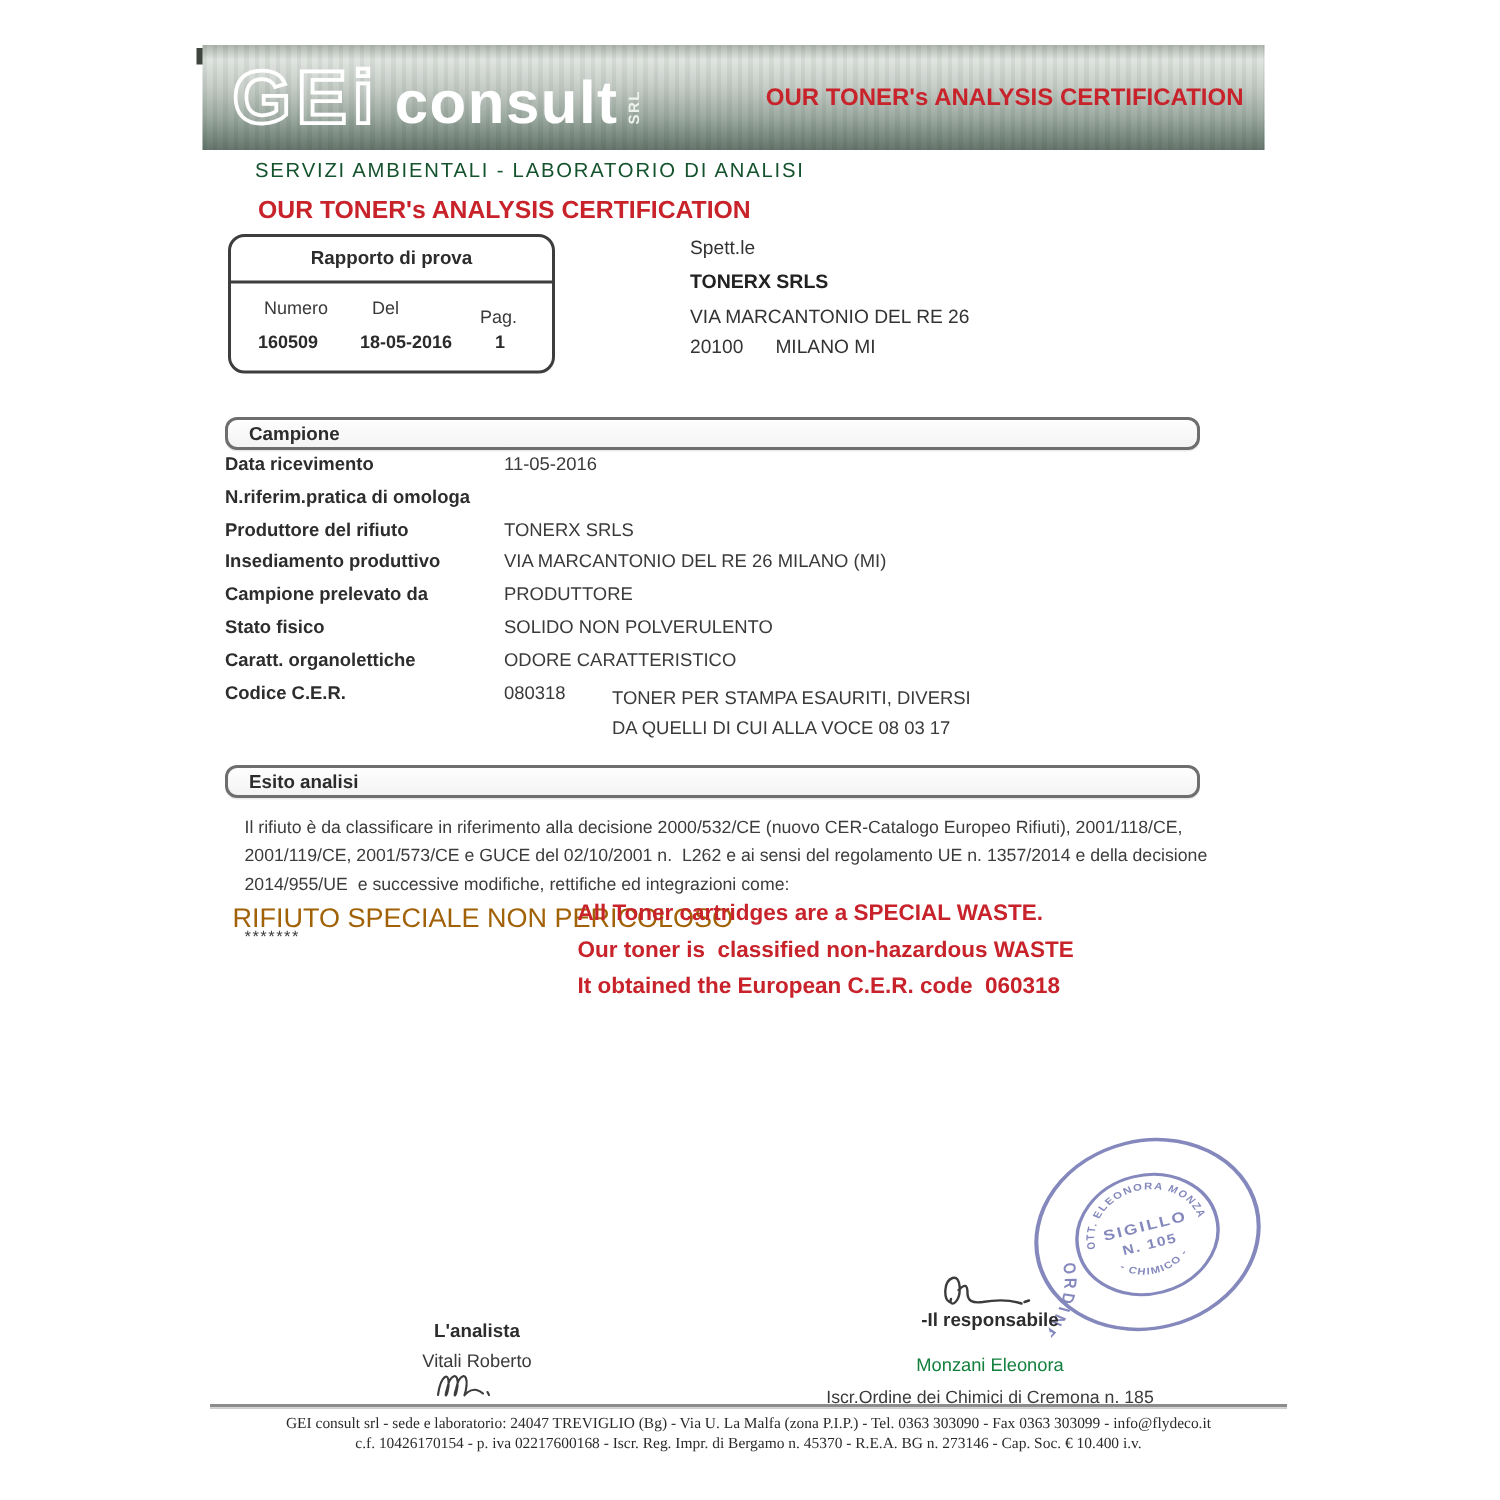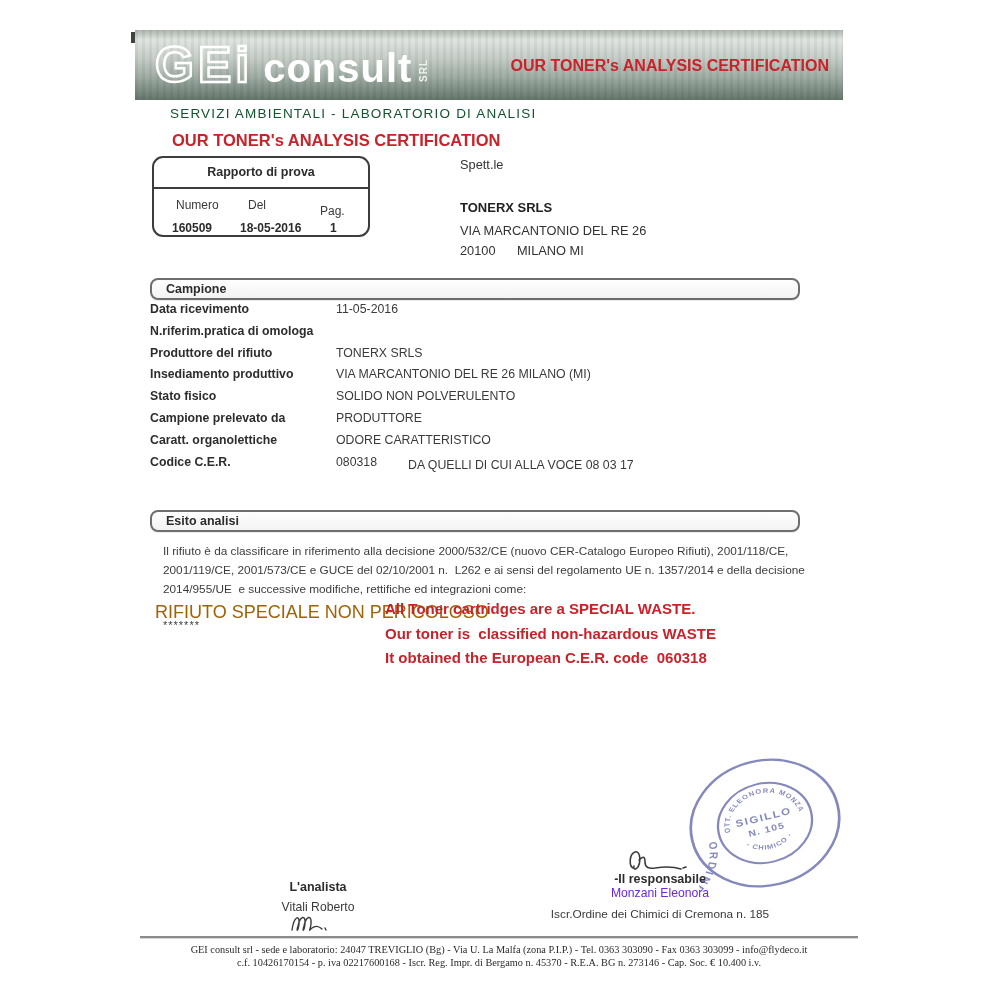--- a/index.html
+++ b/index.html
@@ -22,31 +22,31 @@
   }
   .logo-consult { font-size:40px; font-weight:bold; color:#ffffff; letter-spacing:1px; margin-left:10px; }
   .logo-srl { display:inline-block; transform:rotate(-90deg) translateX(8px); font-size:10px; color:#eef2ee; font-weight:bold; letter-spacing:1px; }
   .banner-red-title { position:absolute; right:14px; top:27px; font-size:16px; font-weight:bold; color:#c8232b; }
   .subtitle { position:absolute; left:170px; top:106px; font-size:13.5px; letter-spacing:1.2px; color:#14532d; }
 
   .red-heading { position:absolute; left:172px; top:131px; font-size:16.5px; font-weight:bold; color:#c8232b; }
 
   
   .report-box {
-    position:absolute; left:152px; top:156px; width:218px; height:81px;
+    position:absolute; left:152px; top:156px; width:218px; height:93px;
     border:2px solid #3d3d3d; border-radius:11px; background:#fff;
   }
   .rb-title { position:absolute; top:7px; width:100%; text-align:center; font-size:12.5px; font-weight:bold; color:#2c2c2c; }
   .rb-divider { position:absolute; top:29px; left:0; width:100%; border-top:2px solid #3d3d3d; }
   .rb-h { position:absolute; font-size:12px; color:#3a3a3a; }
   .rb-v { position:absolute; font-size:12px; font-weight:bold; color:#2b2b2b; }
 
   
   .recipient { position:absolute; left:460px; top:157px; font-size:12.8px; color:#333; }
-  .recipient .salut { margin-bottom:28px; }
+  .recipient .salut { margin-bottom:8px; }
   .recipient .name { font-weight:bold; font-size:13px; margin-bottom:8px; color:#222; }
   .recipient .addr { margin-bottom:5px; }
   .recipient .city { white-space:pre; }
 
   
   .section-bar {
     position:absolute; left:150px; width:650px; height:22px;
     border:2px solid #6e6e6e; border-radius:8px;
     background:linear-gradient(180deg,#fefefe,#f3f3f3);
     font-size:12.5px; font-weight:bold; color:#2c2c2c;
@@ -73,21 +73,21 @@
   
   .stamp { position:absolute; left:686px; top:757px; width:158px; height:132px; transform:rotate(-14deg); opacity:0.82; }
 
   
   .sig-analyst { position:absolute; left:248px; top:880px; width:140px; text-align:center; }
   .sig-analyst .t { font-size:12.5px; font-weight:bold; color:#2d2d2d; }
   .sig-analyst .n { font-size:12.2px; color:#3a3a3a; margin-top:6px; }
   .sig-analyst svg { margin-top:-4px; }
   .sig-manager { position:absolute; left:528px; top:846px; width:264px; text-align:center; }
   .sig-manager .t { font-size:12.5px; font-weight:bold; color:#2d2d2d; margin-top:-8px; }
-  .sig-manager .n { font-size:12.2px; color:#6d28d9; margin-top:0; }
+  .sig-manager .n { font-size:12.2px; color:#15803d; margin-top:16px; }
   .sig-manager .r { font-size:11.8px; color:#3a3a3a; margin-top:7px; white-space:nowrap; }
 
   
   .footer-rule { position:absolute; left:140px; top:936px; width:718px; height:3px; background:#8c8c8c; border-bottom:1px solid #d5d5d5; }
   .footer-text { position:absolute; left:120px; top:944px; width:758px; text-align:center; font-family:"Liberation Serif", serif; color:#2a2a2a; }
   .footer-text .l1 { font-size:10.3px; }
   .footer-text .l2 { font-size:10.3px; margin-top:2px; }
   .footer-text span { white-space:pre; }
   .footer-text .b { font-weight:normal; }
 </style>
@@ -140,35 +140,36 @@
     </div>
     <div class="frow">
       <div class="flabel">Produttore del rifiuto</div>
       <div class="fvalue">TONERX SRLS</div>
     </div>
     <div class="frow">
       <div class="flabel">Insediamento produttivo</div>
       <div class="fvalue">VIA MARCANTONIO DEL RE 26 MILANO (MI)</div>
     </div>
     <div class="frow">
+      <div class="flabel">Campione prelevato da</div>
+      <div class="fvalue">PRODUTTORE</div>
+    </div>
+    <div class="frow">
       <div class="flabel">Stato fisico</div>
       <div class="fvalue">SOLIDO NON POLVERULENTO</div>
-    </div>
-    <div class="frow">
-      <div class="flabel">Campione prelevato da</div>
-      <div class="fvalue">PRODUTTORE</div>
     </div>
     <div class="frow">
       <div class="flabel">Caratt. organolettiche</div>
       <div class="fvalue">ODORE CARATTERISTICO</div>
     </div>
     <div class="frow" style="height:auto;">
       <div class="flabel">Codice C.E.R.</div>
       <div class="fvalue-code">080318</div>
       <div class="fdesc">
+        <div>TONER PER STAMPA ESAURITI, DIVERSI</div>
         <div>DA QUELLI DI CUI ALLA VOCE 08 03 17</div>
       </div>
     </div>
   </div>
 
   <div class="section-bar" style="top:510px;">
     <span>Esito analisi</span>
   </div>
 
   <div class="esito-par">

